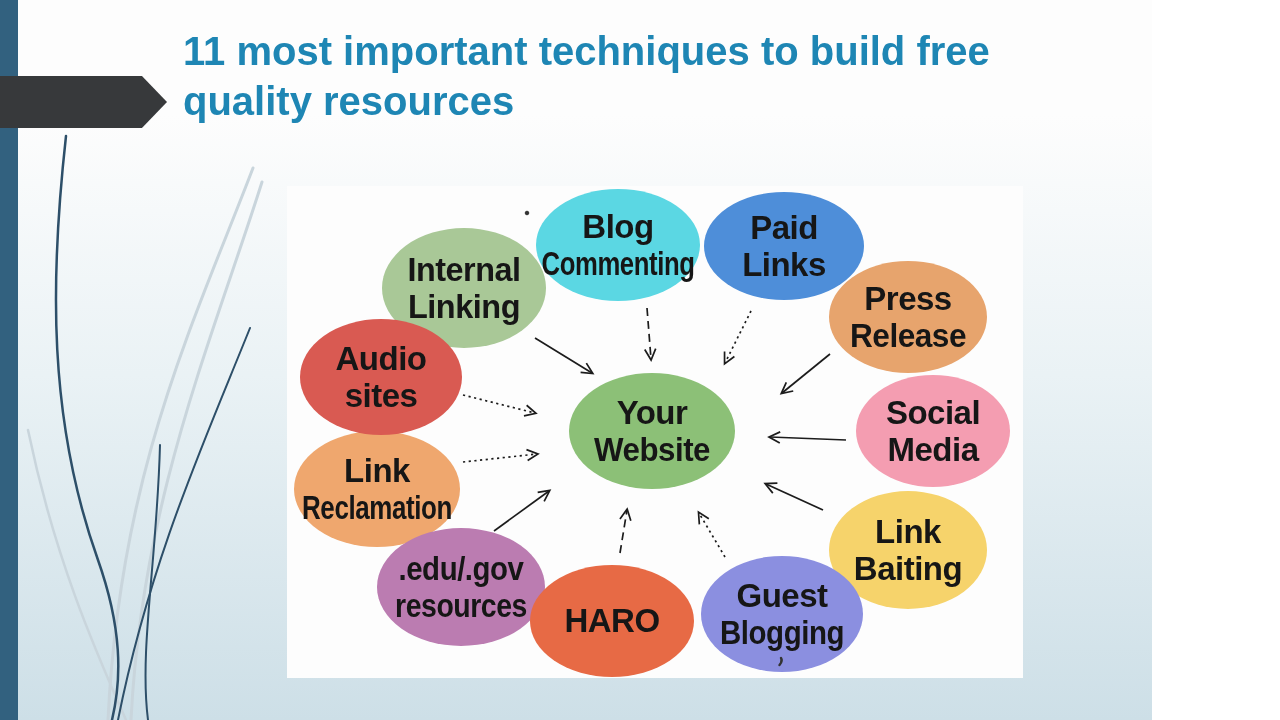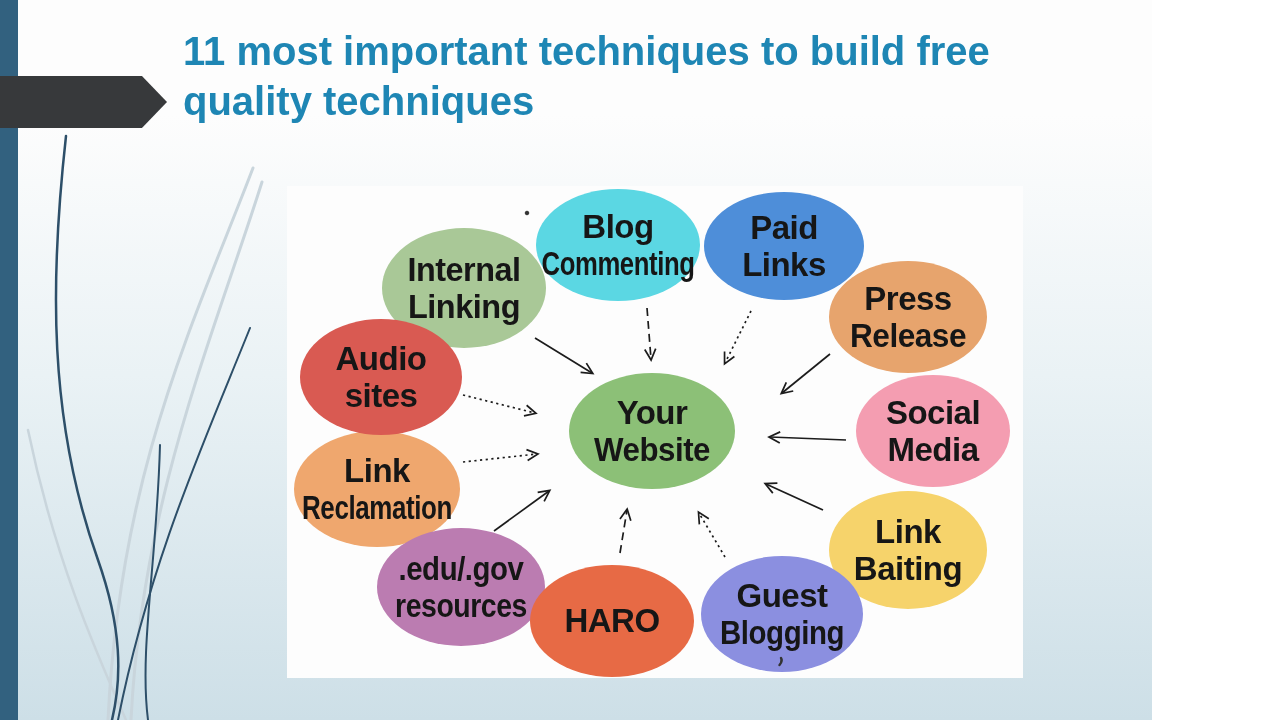--- a/index.html
+++ b/index.html
@@ -43,21 +43,21 @@
     <path class="c-light" stroke-width="2.5" d="M 28,430 C 55,560 96,652 126,720"></path>
     <path class="c-dark" stroke-width="2.5" d="M 66,136 C 50,280 48,420 98,560 C 122,628 122,678 112,720"></path>
     <path class="c-dark" stroke-width="2" d="M 250,328 C 205,440 150,560 118,720"></path>
     <path class="c-dark" stroke-width="2" d="M 160,445 C 157,560 139,650 148,720"></path>
   </svg>
 
   <div class="left-bar"></div>
   <div class="title-arrow"></div>
 
   <h1 class="title"><span>11 most important techniques to build free</span><br>
-      <span>quality techniques</span>
+      <span>quality resources</span>
   </h1>
 
   <div class="panel">
     <svg id="diagram-svg" viewBox="287 186 736 492">
       <defs>
         <marker id="ah" markerWidth="16" markerHeight="16" viewBox="0 0 16 16" refX="13" refY="8" orient="auto" markerUnits="userSpaceOnUse">
           <path d="M3,2.5 L14,8 L3,13.5"></path>
         </marker>
       </defs>
     <g>

